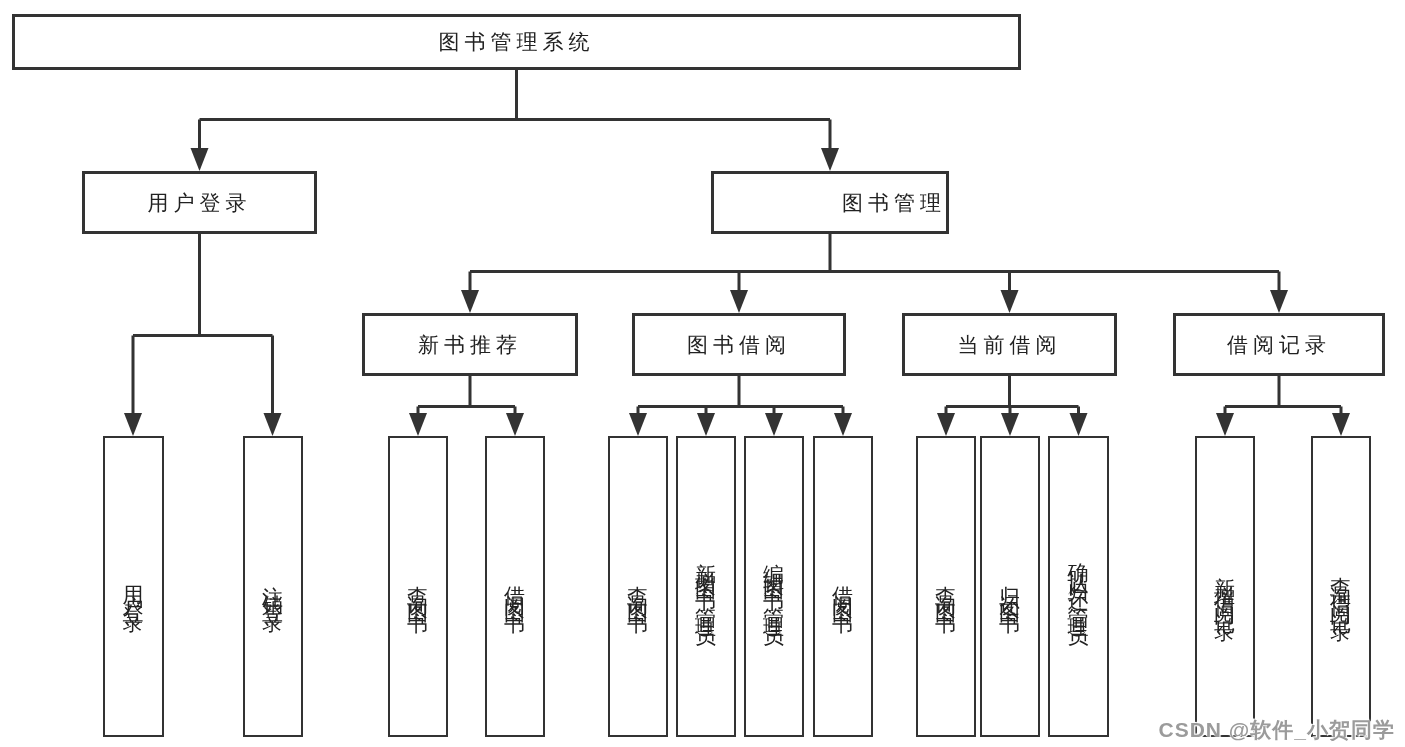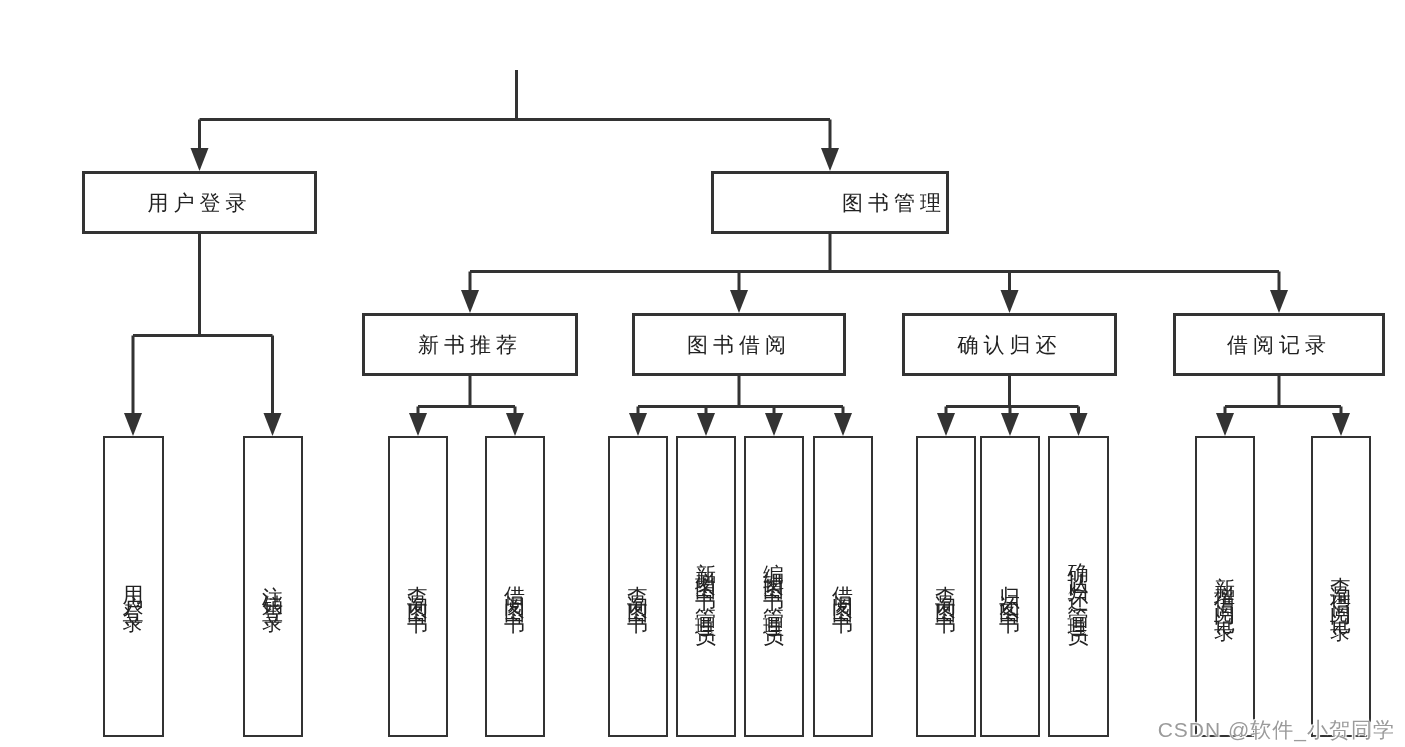--- a/index.html
+++ b/index.html
@@ -52,20 +52,21 @@
   }
   .watermark {
     position: absolute;
     right: 10px;
     bottom: 3px;
     font-size: 21px;
     letter-spacing: 1px;
     color: #9b9b9b;
     text-shadow: 1px 1px 0 #ffffff, -1px -1px 0 #ffffff, 0 0 3px #ffffff;
     white-space: nowrap;
+    font-weight: bold;
   }
 </style>
 </head>
 <body>
 
 <div class="stage">
 
   <svg class="wires" viewBox="0 0 1405 747" xmlns="http://www.w3.org/2000/svg">
 
     <g stroke="#333333" stroke-width="3" fill="none">
@@ -109,36 +110,39 @@
     <polygon fill="#333333" points="1001,413 1019,413 1010,436"></polygon>
     <polygon fill="#333333" points="1069.5,413 1087.5,413 1078.5,436"></polygon>
 
     <g stroke="#333333" stroke-width="3" fill="none">
       <path d="M1279 376 V406.5 M1225 406.5 H1341 M1225 406.5 V414 M1341 406.5 V414"></path>
     </g>
     <polygon fill="#333333" points="1216,413 1234,413 1225,436"></polygon>
     <polygon fill="#333333" points="1332,413 1350,413 1341,436"></polygon>
   </svg>
 
+  <div class="node lvl" style="left:12px; top:14px; width:1009px; height:56px;">
+    <span class="hlabel">图书管理系统</span>
+  </div>
 
   <div class="node lvl" style="left:82px; top:171px; width:235px; height:63px;">
     <span class="hlabel">用户登录</span>
   </div>
   <div class="node lvl" style="left:711px; top:171px; width:238px; height:63px;justify-content:flex-end;">
     <span class="hlabel">图书管理</span>
   </div>
 
   <div class="node lvl" style="left:362px; top:313px; width:216px; height:63px;">
     <span class="hlabel">新书推荐</span>
   </div>
   <div class="node lvl" style="left:632px; top:313px; width:214px; height:63px;">
     <span class="hlabel">图书借阅</span>
   </div>
   <div class="node lvl" style="left:902px; top:313px; width:215px; height:63px;">
-    <span class="hlabel">确认归还</span>
+    <span class="hlabel">当前借阅</span>
   </div>
   <div class="node lvl" style="left:1173px; top:313px; width:212px; height:63px;">
     <span class="hlabel">借阅记录</span>
   </div>
 
   <div class="node" style="left:103px; top:436px; width:61px; height:301px;">
     <span class="vlabel">用户登录</span>
   </div>
   <div class="node" style="left:243px; top:436px; width:60px; height:301px;">
     <span class="vlabel">注销登录</span>

